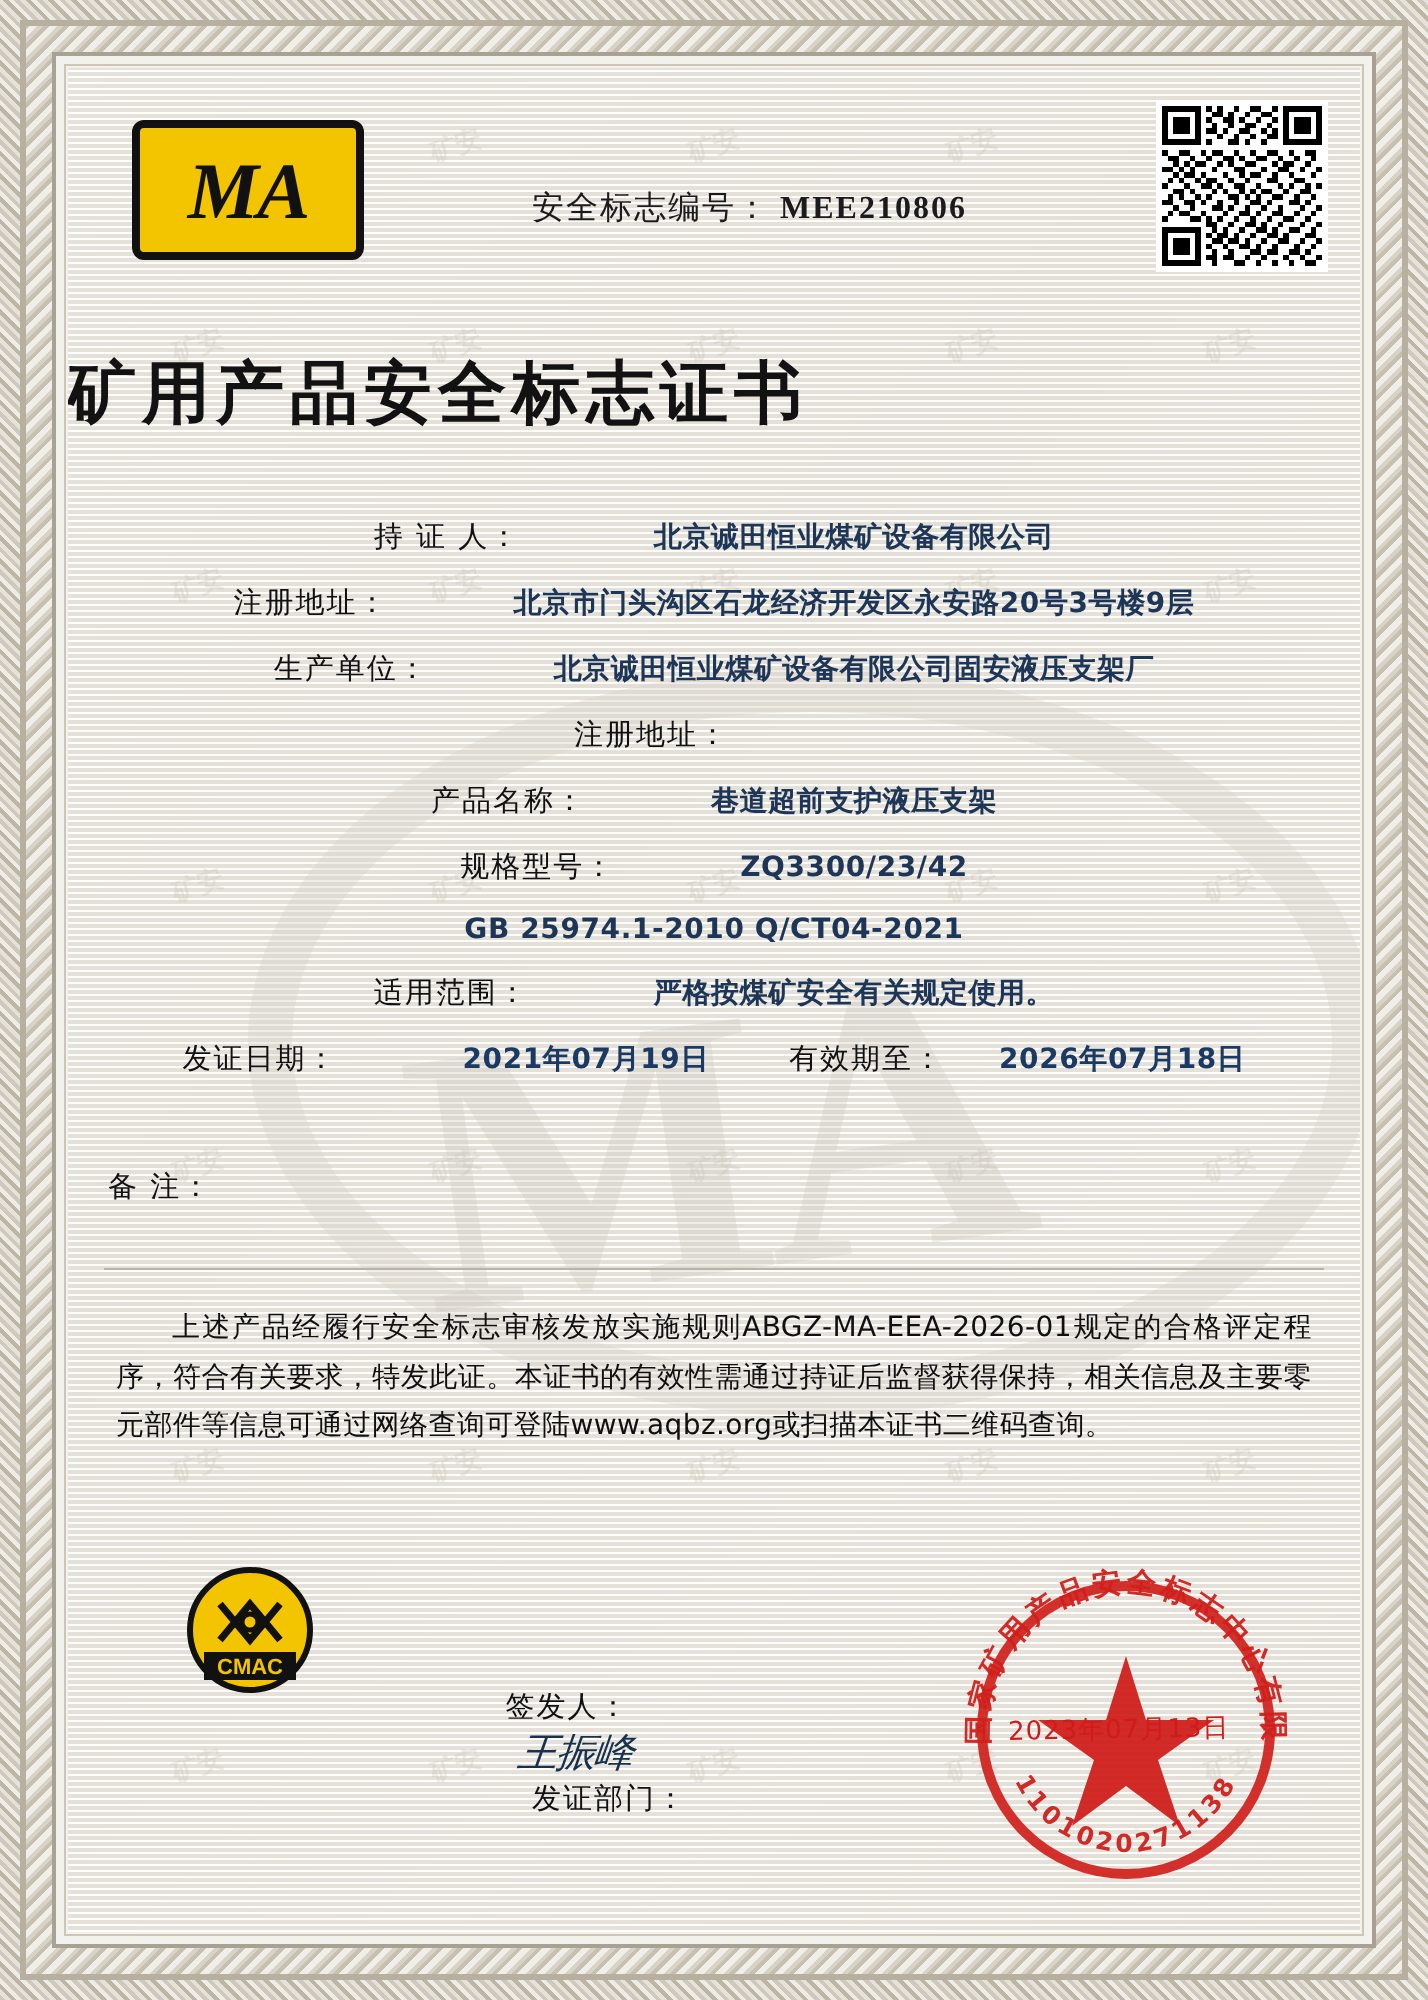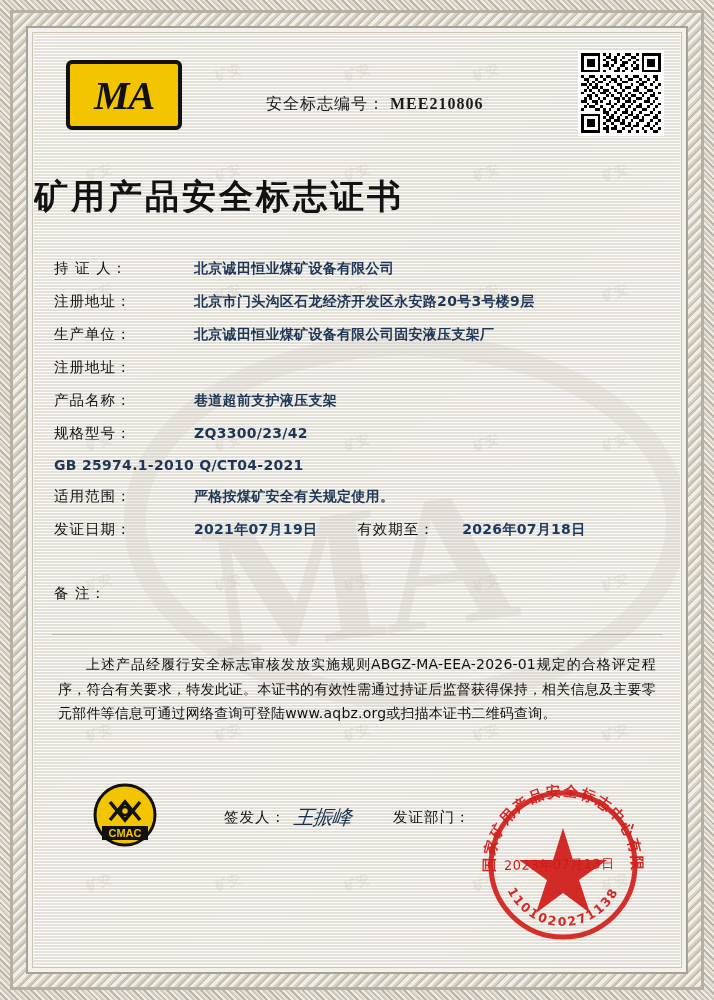--- a/index.html
+++ b/index.html
@@ -167,20 +167,21 @@
     left: 20px;
     top: 225px;
     right: 20px;
   }
   .frow {
     display: flex;
     align-items: baseline;
     margin-bottom: 14px;
     font-size: 14.5px;
     color: #16263a;
+    justify-content: center;
   }
   .flabel {
     width: 140px;
     flex: none;
     color: #111;
     font-size: 14.5px;
     font-family: "DejaVu Sans", sans-serif;
     letter-spacing: 1px;
   }
   .fvalue {
@@ -237,27 +238,28 @@
 
   
   .cmac {
     position: absolute;
     left: 58px; top: 748px;
     width: 66px; height: 66px;
   }
 
   .sign-row {
     position: absolute;
-    left: 190px; top: 770px;
+    left: 190px; top: 810px;
     display: flex;
     align-items: center;
     font-size: 14.5px;
     color: #111;
     font-family: "DejaVu Sans", sans-serif;
     letter-spacing: 1px;
+    flex-direction: column;
   }
   .sign-name {
     margin-left: 8px;
     font-family: "Liberation Serif", serif;
     font-style: italic;
     font-size: 20px;
     color: #18314f;
     letter-spacing: -1px;
     transform: skewX(-6deg);
   }

